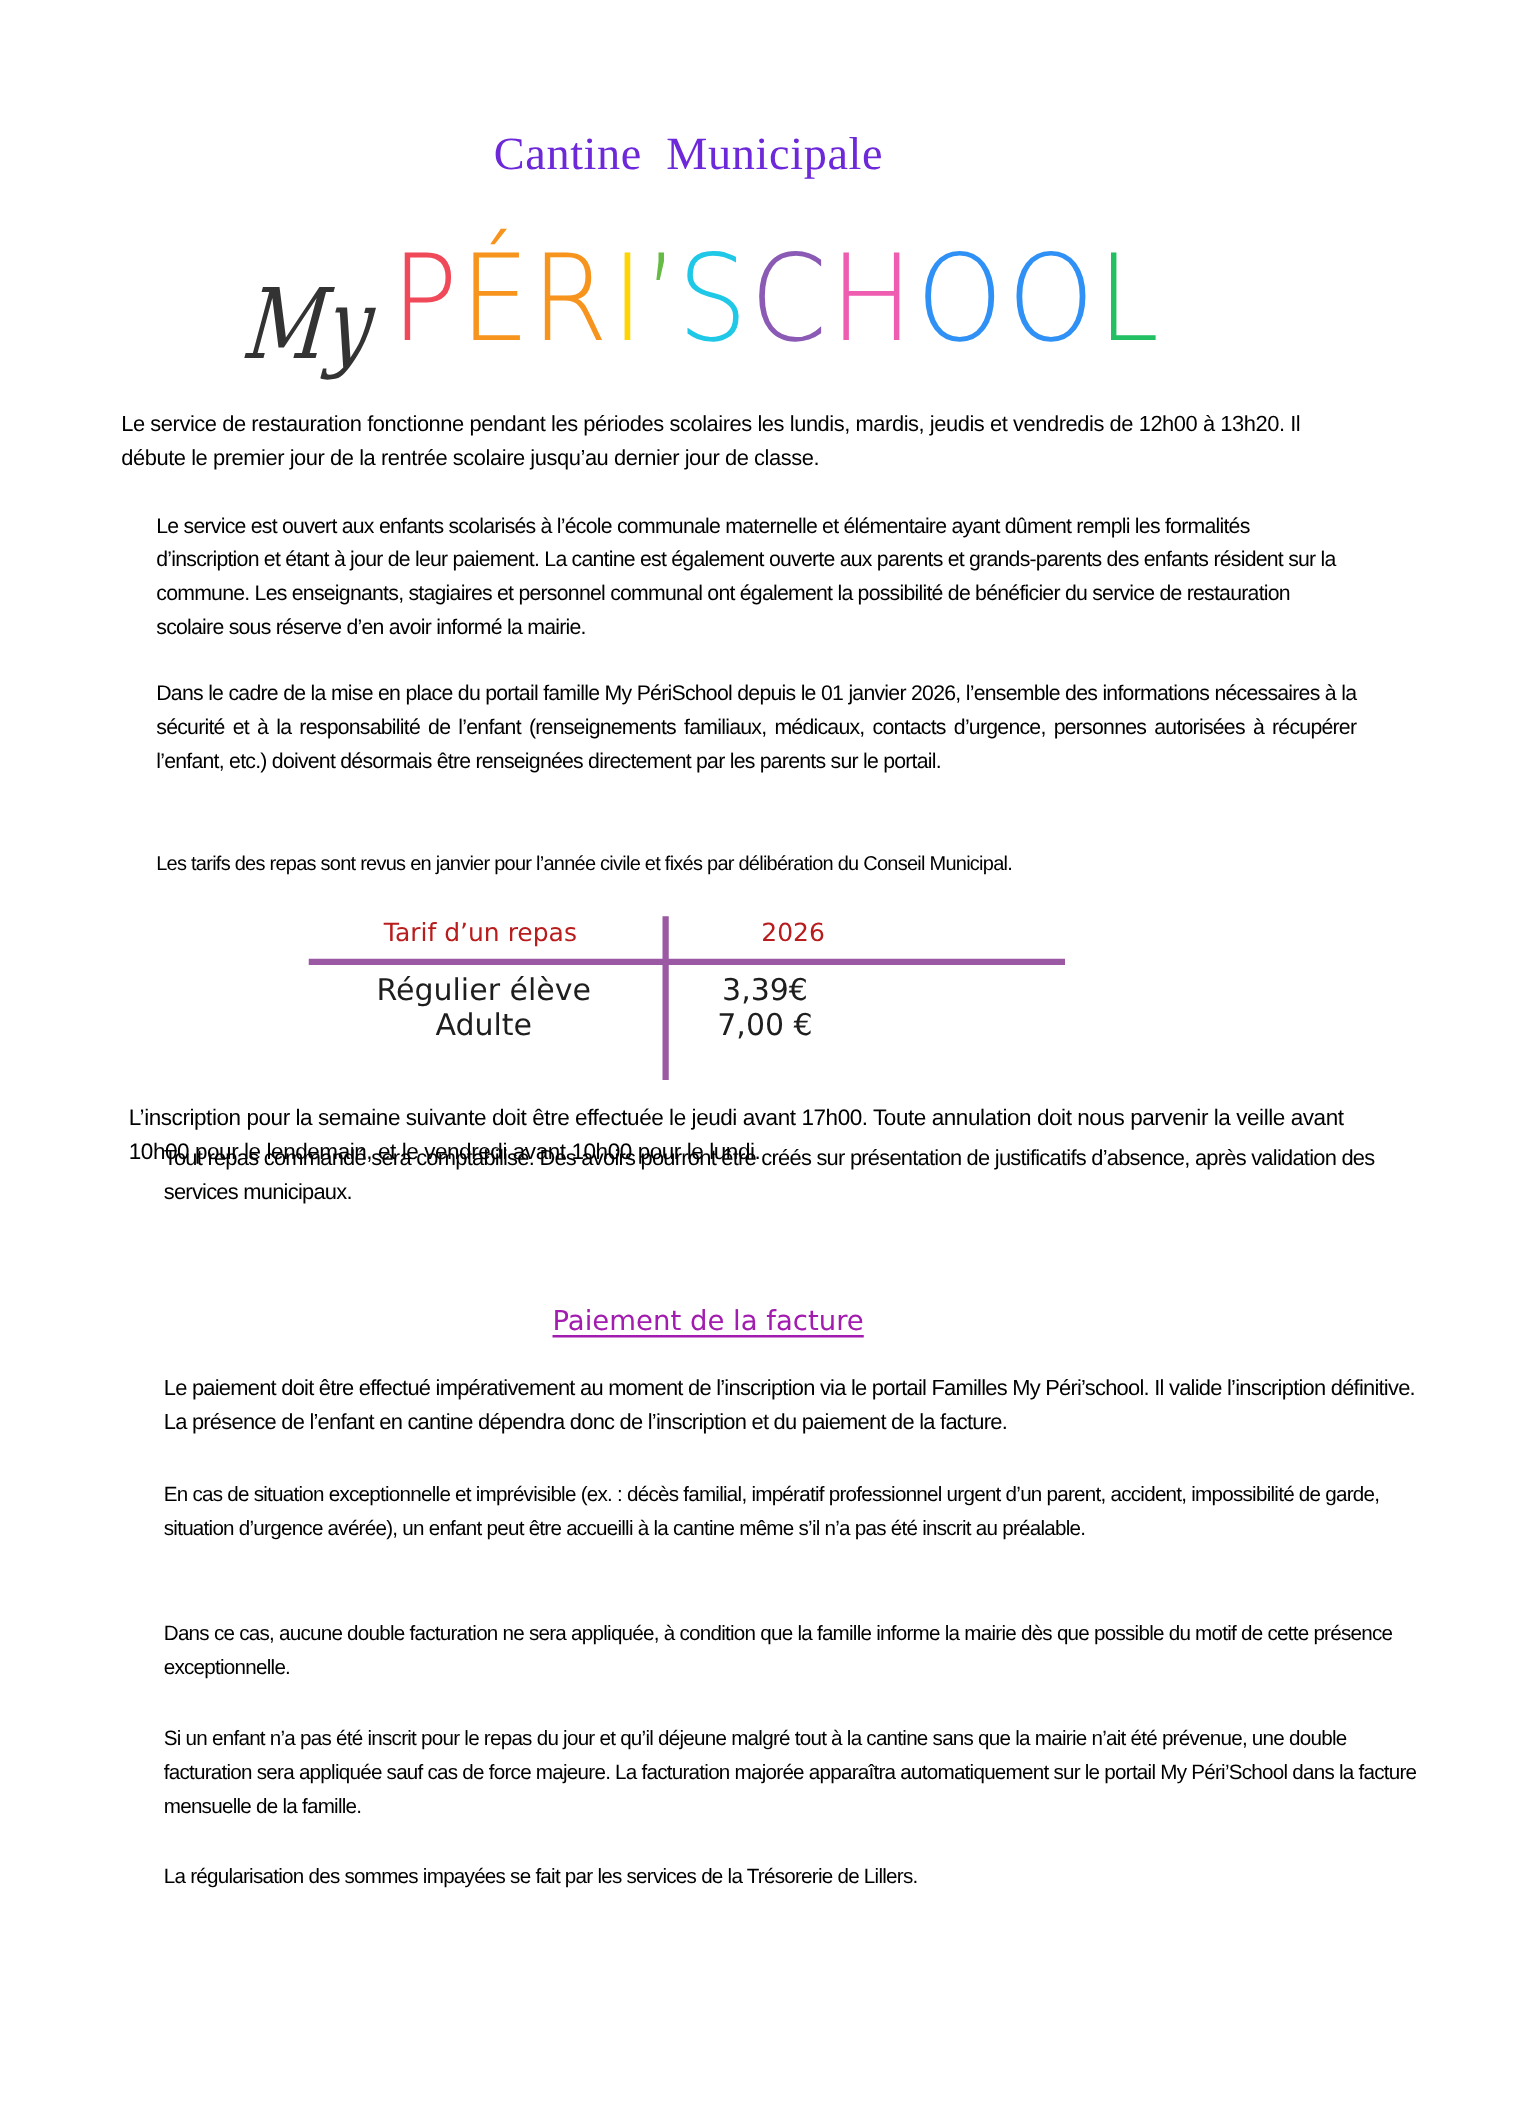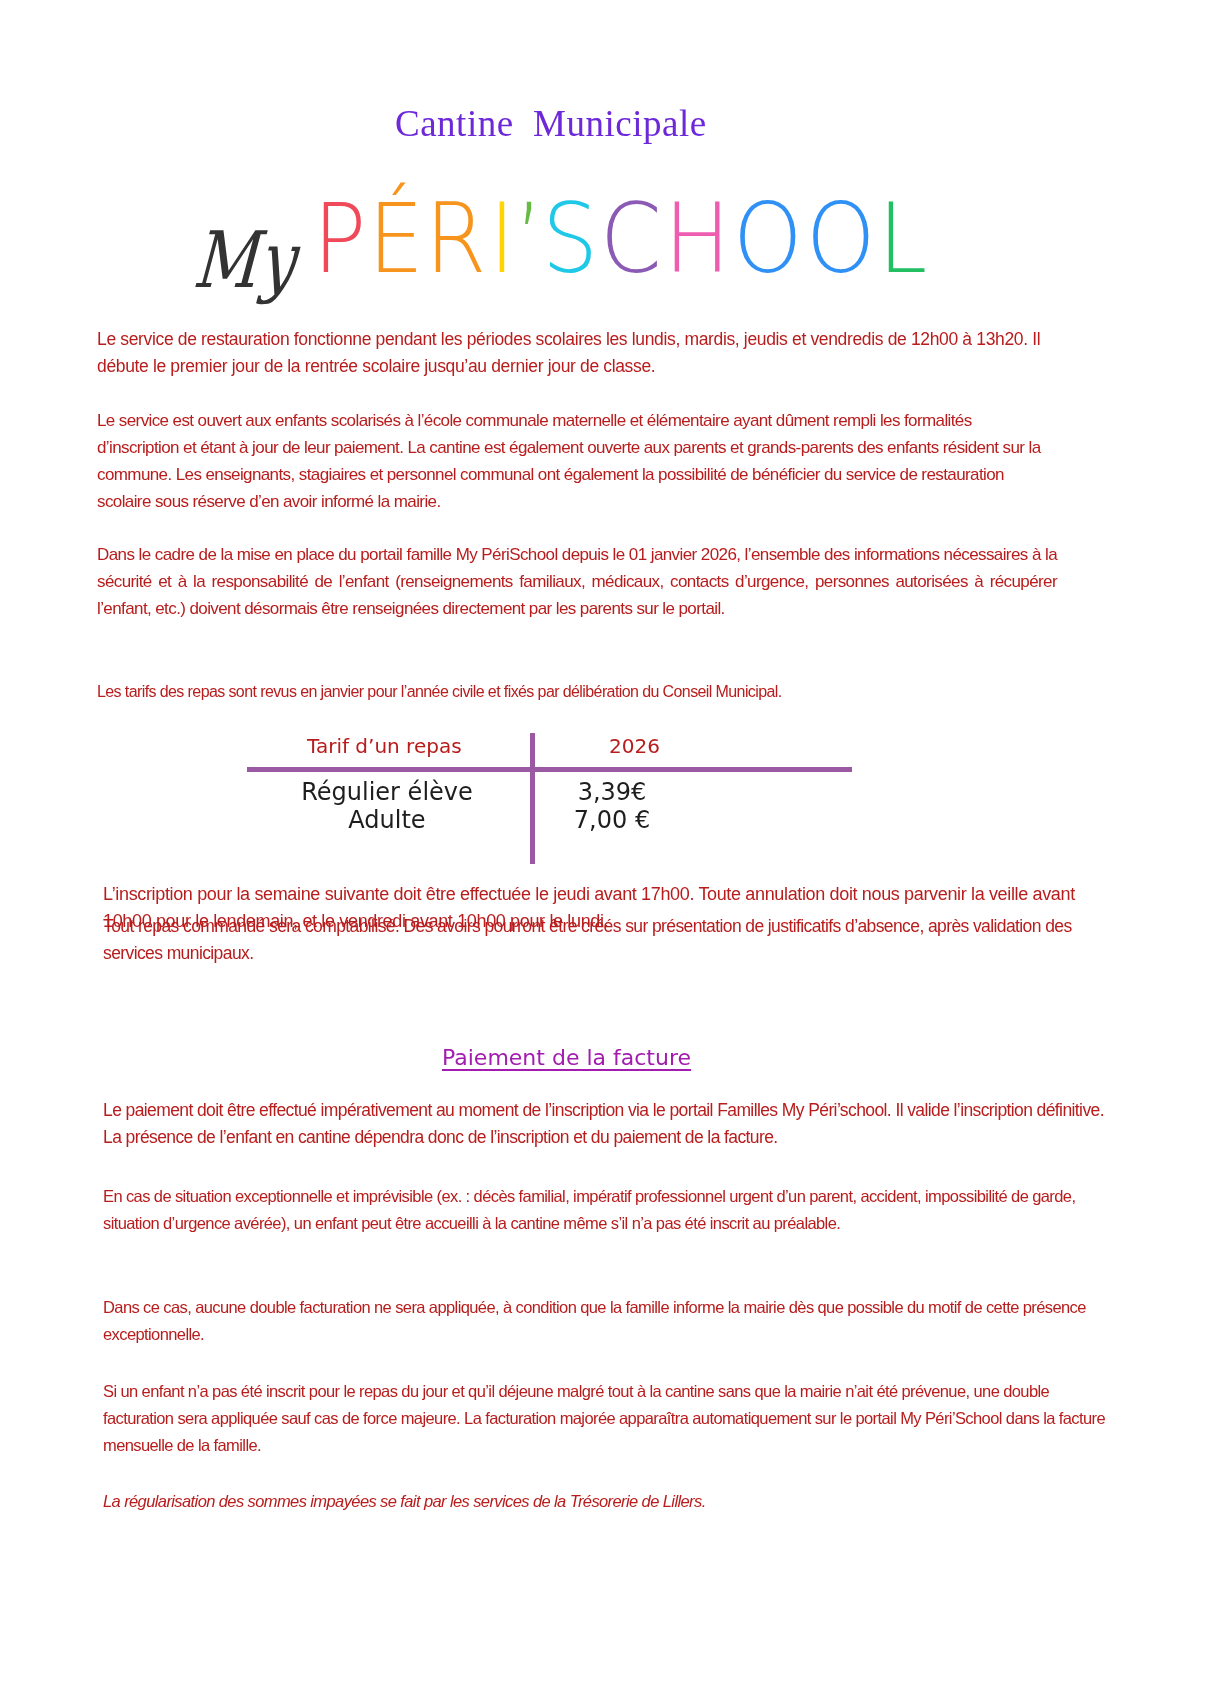--- a/index.html
+++ b/index.html
@@ -9,22 +9,22 @@
     .subtitle { left: 395px; top: 102px; font-family: "Liberation Serif", "DejaVu Serif", serif;
                 font-size: 37px; color: #6d28d9; letter-spacing: 0.5px; white-space: pre; }
     .logo { left: 195px; top: 162px; height: 125px; display: flex; align-items: flex-end; }
     .logo-my { font-family: "DejaVu Serif", serif; font-style: italic; font-size: 78px; color: #333;
                transform: scaleX(0.8) skewX(-8deg); transform-origin: left bottom; margin-right: -6px;
                line-height: 1; position: relative; top: 12px; }
     .logo-word { display: flex; font-family: "DejaVu Sans", sans-serif; font-weight: 300;
                  font-size: 96px; line-height: 1; letter-spacing: 1px; }
     .logo-word span { display: inline-block; transform: scaleX(0.92); transform-origin: left bottom; margin-right: -4px; }
     .para { left: 97px; width: 960px; font-family: "Liberation Sans Narrow", "Liberation Sans", sans-serif;
-            font-size: 17.5px; line-height: 27px; color: #b91c1c; letter-spacing: -0.35px; }
-    .para.narrow { font-size: 17px; letter-spacing: -0.6px; }
+            font-size: 17.5px; line-height: 27px; color: #000000; letter-spacing: -0.35px; }
+    .para.narrow { font-size: 17px; letter-spacing: -0.6px; margin-left: 28px; }
     .para.justify { text-align: justify; }
     .para.lower { left: 103px; width: 1020px; }
     .table { left: 247px; top: 730px; width: 605px; height: 136px; }
     .t-hline { position: absolute; left: 0; top: 37px; width: 605px; height: 5px; background: #9b59a3; }
     .t-vline { position: absolute; left: 283px; top: 3px; width: 5px; height: 131px; background: #9b59a3; }
     .t-head { position: absolute; top: 4px; font-family: "DejaVu Sans", sans-serif; font-size: 20px; color: #b91c1c; }
     .t-cell { position: absolute; font-family: "DejaVu Sans", sans-serif; font-size: 24px; color: #1e1e1e; text-align: center; }
     .heading2 { left: 442px; top: 1045px; font-family: "DejaVu Sans", sans-serif; font-size: 22px;
                 color: #a21caf; text-decoration: underline; text-underline-offset: 4px; }
   </style>
@@ -78,15 +78,15 @@
   <div class="abs heading2">Paiement de la facture</div>
 
   <div class="abs para lower narrow" style="top:1097px; font-size:17.5px;">Le paiement doit être effectué impérativement au moment de l’inscription via le portail Familles My Péri’school. Il valide l’inscription définitive. La présence de l’enfant en cantine dépendra donc de l’inscription et du paiement de la facture.</div>
 
   <div class="abs para lower narrow" style="top:1183px; font-size:16.5px;">En cas de situation exceptionnelle et imprévisible (ex. : décès familial, impératif professionnel urgent d’un parent, accident, impossibilité de garde, situation d’urgence avérée), un enfant peut être accueilli à la cantine même s’il n’a pas été inscrit au préalable.</div>
 
   <div class="abs para lower narrow" style="top:1294px; font-size:16.5px;">Dans ce cas, aucune double facturation ne sera appliquée, à condition que la famille informe la mairie dès que possible du motif de cette présence exceptionnelle.</div>
 
   <div class="abs para lower narrow" style="top:1378px; font-size:16.5px;">Si un enfant n’a pas été inscrit pour le repas du jour et qu’il déjeune malgré tout à la cantine sans que la mairie n’ait été prévenue, une double facturation sera appliquée sauf cas de force majeure.  La facturation majorée apparaîtra automatiquement sur le portail My Péri’School dans la facture mensuelle de la famille.</div>
 
-  <div class="abs para lower narrow" style="top:1488px; font-size:16.5px;font-style:italic;">La régularisation des sommes impayées se fait par les services de la Trésorerie de Lillers.</div>
+  <div class="abs para lower narrow" style="top:1488px; font-size:16.5px;">La régularisation des sommes impayées se fait par les services de la Trésorerie de Lillers.</div>
 
 </div>
 
 </body></html>

